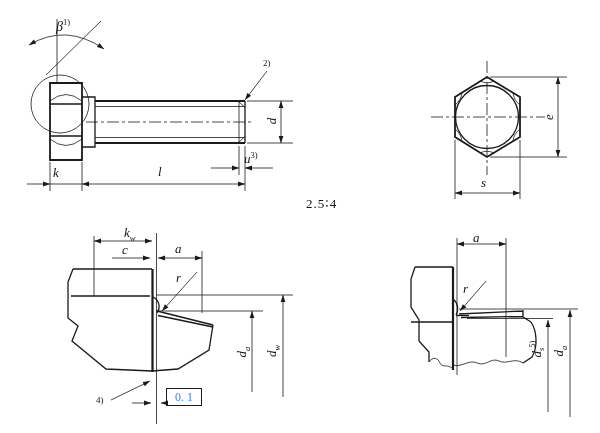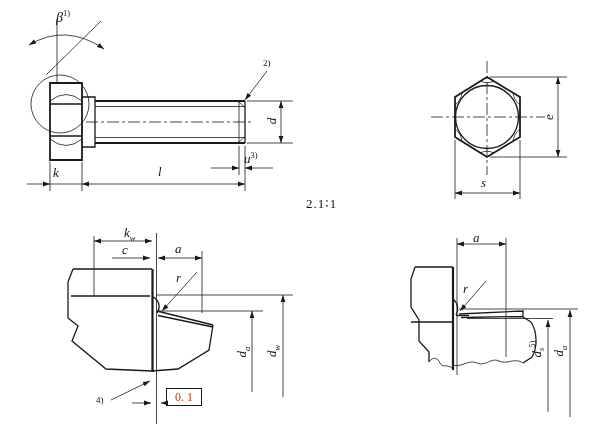--- a/index.html
+++ b/index.html
@@ -14,21 +14,21 @@
   .cl{stroke-width:.8;stroke-dasharray:12 3 3 3}
   .lab{position:absolute;font-style:italic;font-size:13px;color:#141414;line-height:1;white-space:nowrap;}
   .lab .nt,.upr{font-style:normal;}
   .nt{font-size:8.5px;}
   sub{font-size:8.5px;}
   .rot{transform:translate(-50%,-50%) rotate(-90deg);}
   .scale{font-style:normal;font-size:13px;letter-spacing:1px;}
   .cjk{font-style:normal;font-weight:600;font-size:14px;letter-spacing:2px;
        font-family:"DejaVu Sans","Liberation Sans",sans-serif;}
   .tolbox{position:absolute;left:166px;top:388px;width:34px;height:16px;border:1.3px solid #1a1a1a;
-          font-style:normal;font-size:12px;text-align:center;line-height:16px;color:#c2410c;}
+          font-style:normal;font-size:12px;text-align:center;line-height:16px;color:#3b82f6;}
 </style>
 </head>
 <body>
 
 <div id="stage">
 
 <svg width="600" height="433" viewBox="0 0 600 433">
   <defs>
     <marker id="arw" viewBox="0 0 10 10" refX="10" refY="5" markerWidth="9.5" markerHeight="7" orient="auto-start-reverse" markerUnits="userSpaceOnUse">
       <path d="M0,1.6 L10,5 L0,8.4 Z" style="fill:#1a1a1a;stroke:none"></path>
@@ -113,37 +113,37 @@
     <path class="w08" d="M467,318.5 H553"></path>
     <path class="w13" d="M459,314 L523,311 M461,317.5 L523,316.5 M523,310 V317 M523,317 L531,322"></path>
     <path class="w13" d="M531,322 C537,331 538,347 532,357 L523,363"></path>
     <path class="w08" d="M523,363 C514,357 507,365 499,361 C491,357 486,367 477,363 C469,359 461,368 453,365"></path>
     <line class="w08" x1="548" y1="412" x2="548" y2="320" marker-end="url(#arw)"></line>
     <line class="w08" x1="570" y1="417" x2="570" y2="310" marker-end="url(#arw)"></line>
     <line class="w08" x1="486" y1="281" x2="460" y2="311" marker-end="url(#arw)"></line>
   </g>
 </svg>
 
-<div class="lab" style="left:56px;top:9px;font-size:14px"><span>β</span><sup class="nt">1)</sup></div>
+<div class="lab" style="left:56px;top:18px;font-size:14px"><span>β</span><sup class="nt">1)</sup></div>
 
 <div class="lab upr nt" style="left:263px;top:59px;font-size:9px"><span>2)</span></div>
 
 <div class="lab rot" style="left:271px;top:121px"><span>d</span></div>
 
 <div class="lab" style="left:244px;top:151px"><span>u</span><sup class="nt">3)</sup></div>
 
 <div class="lab" style="left:53px;top:166px"><span>k</span></div>
 
 <div class="lab" style="left:158px;top:165px"><span>l</span></div>
 
 <div class="lab rot" style="left:548px;top:117px"><span>e</span></div>
 
 <div class="lab" style="left:481px;top:176px"><span>s</span></div>
 
-<div class="lab scale" style="left:306px;top:197px"><span>2.1∶1</span></div>
+<div class="lab scale" style="left:306px;top:197px"><span>2.5∶4</span></div>
 
 
 <div class="lab" style="left:124px;top:226px"><span>k</span><sub>w</sub></div>
 
 <div class="lab" style="left:122px;top:243px"><span>c</span></div>
 
 <div class="lab" style="left:175px;top:242px"><span>a</span></div>
 
 <div class="lab" style="left:176px;top:271px"><span>r</span></div>
 

